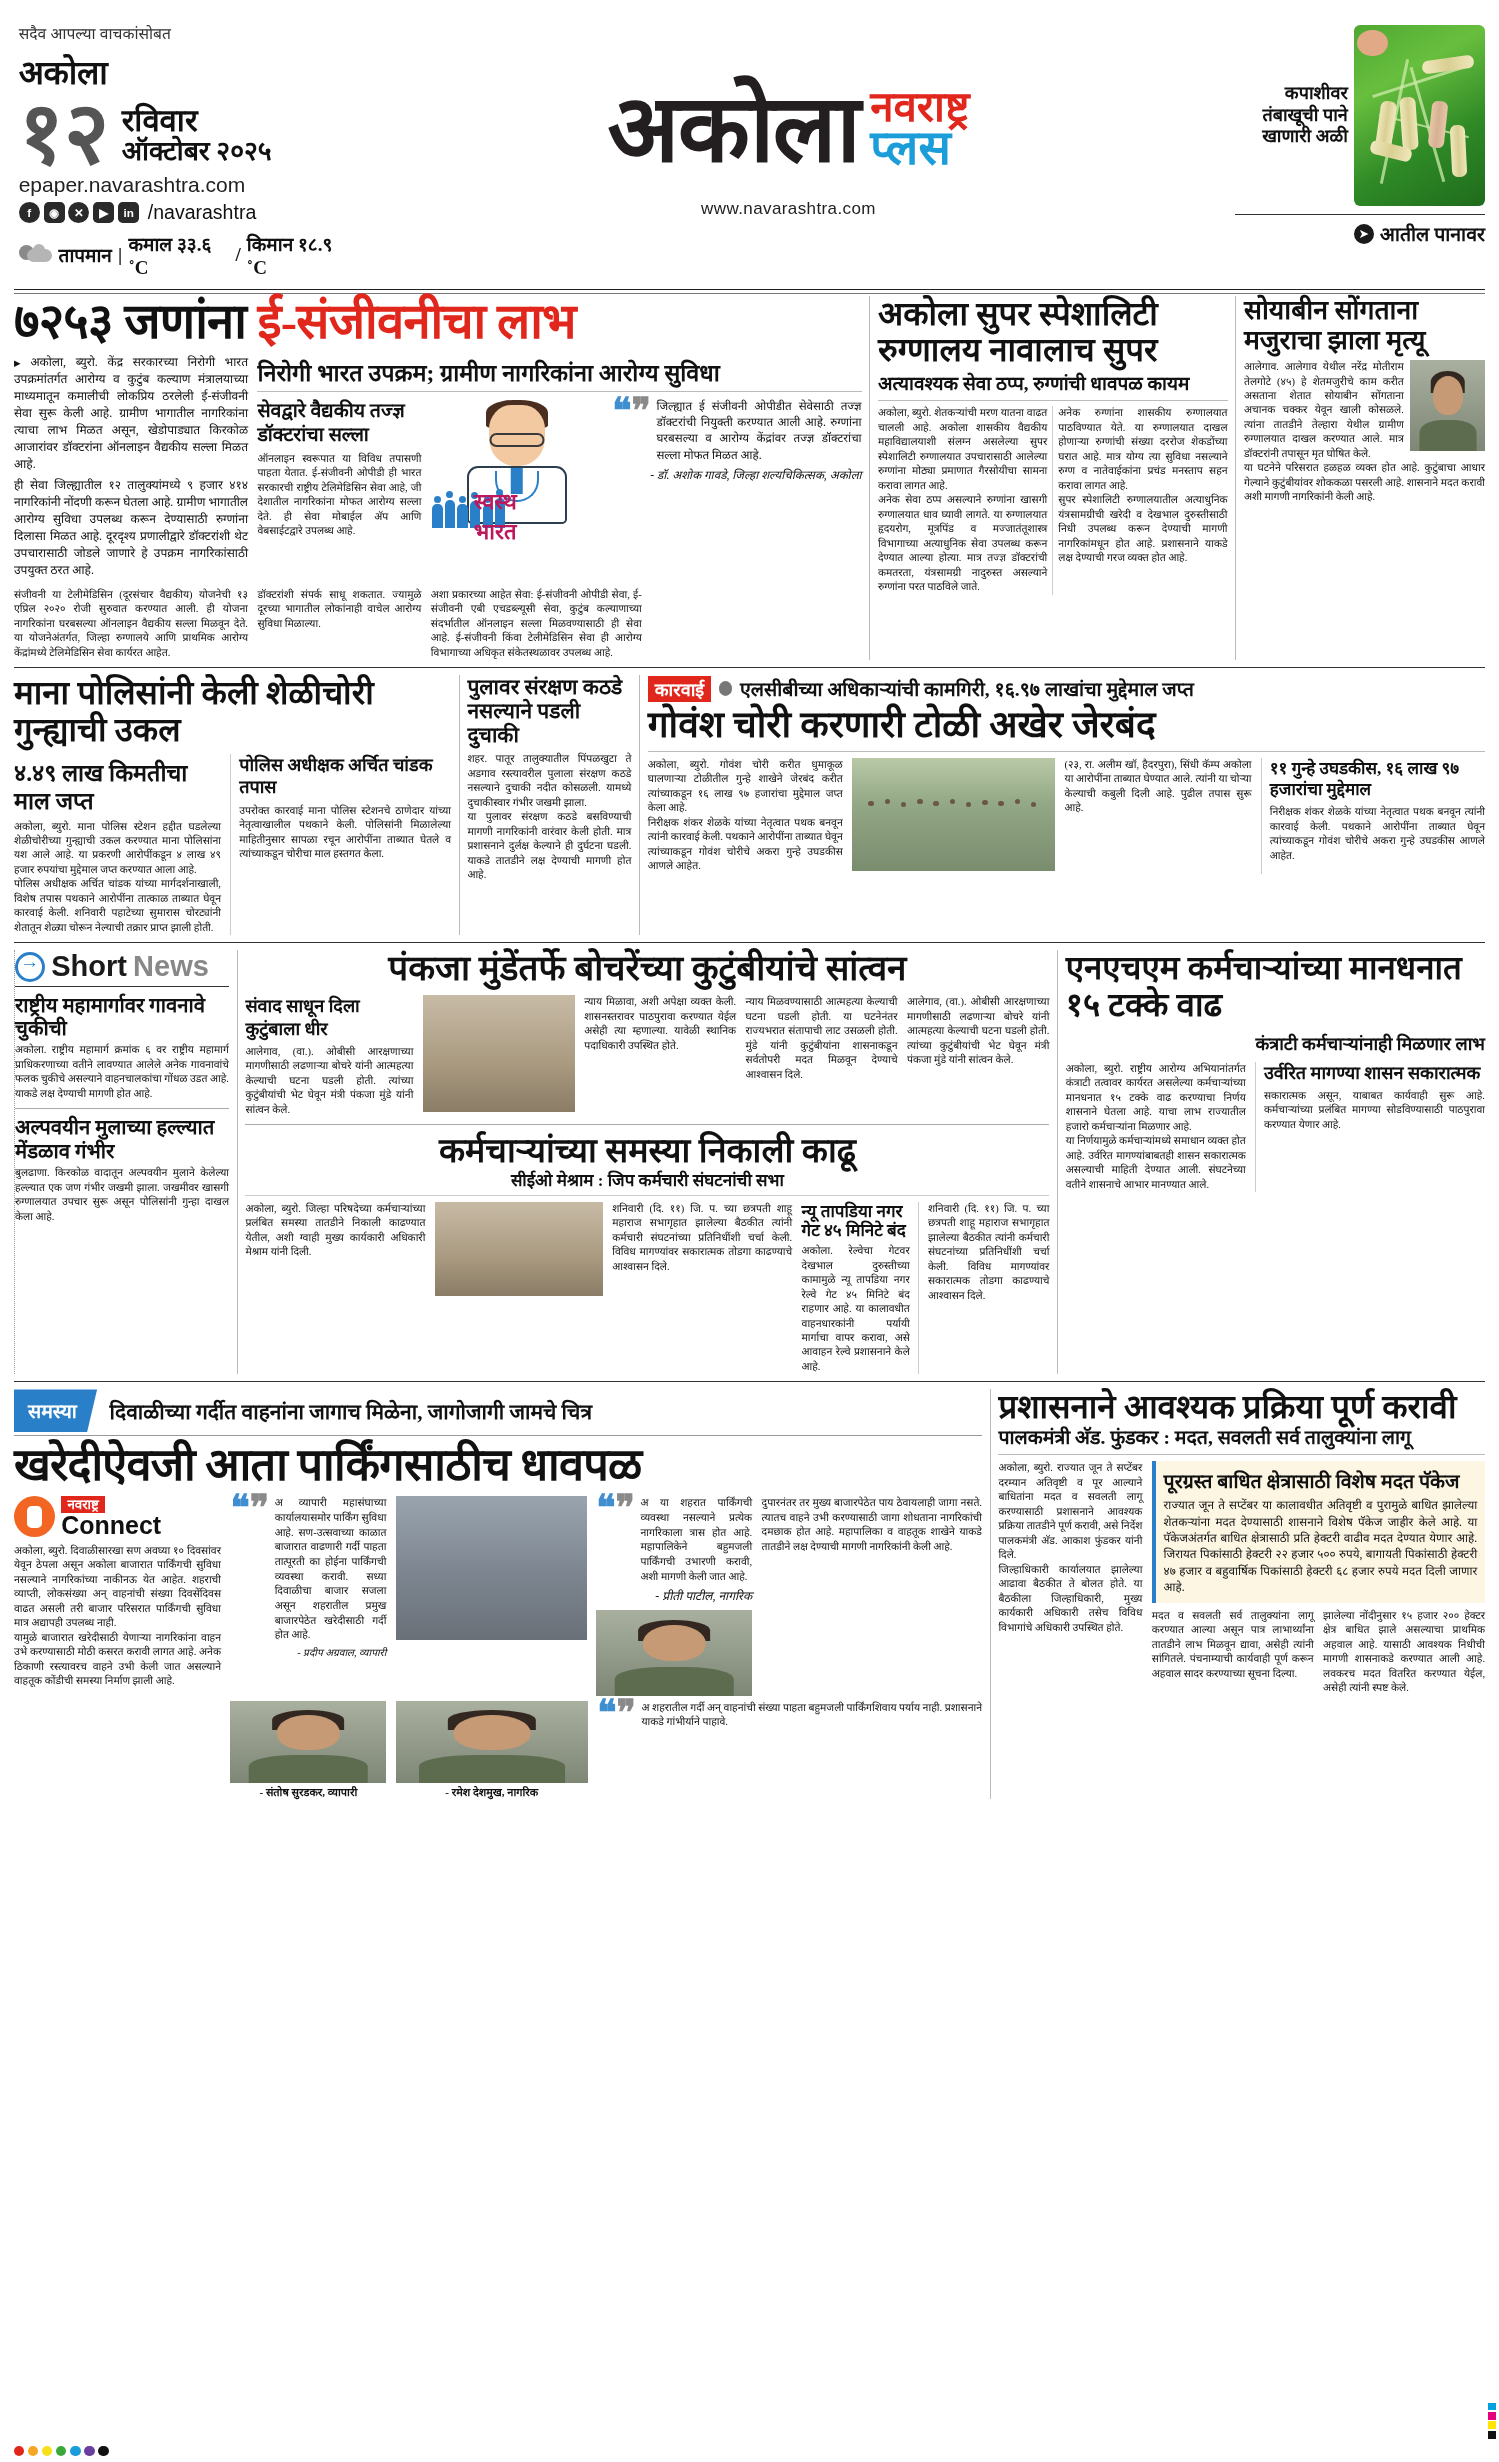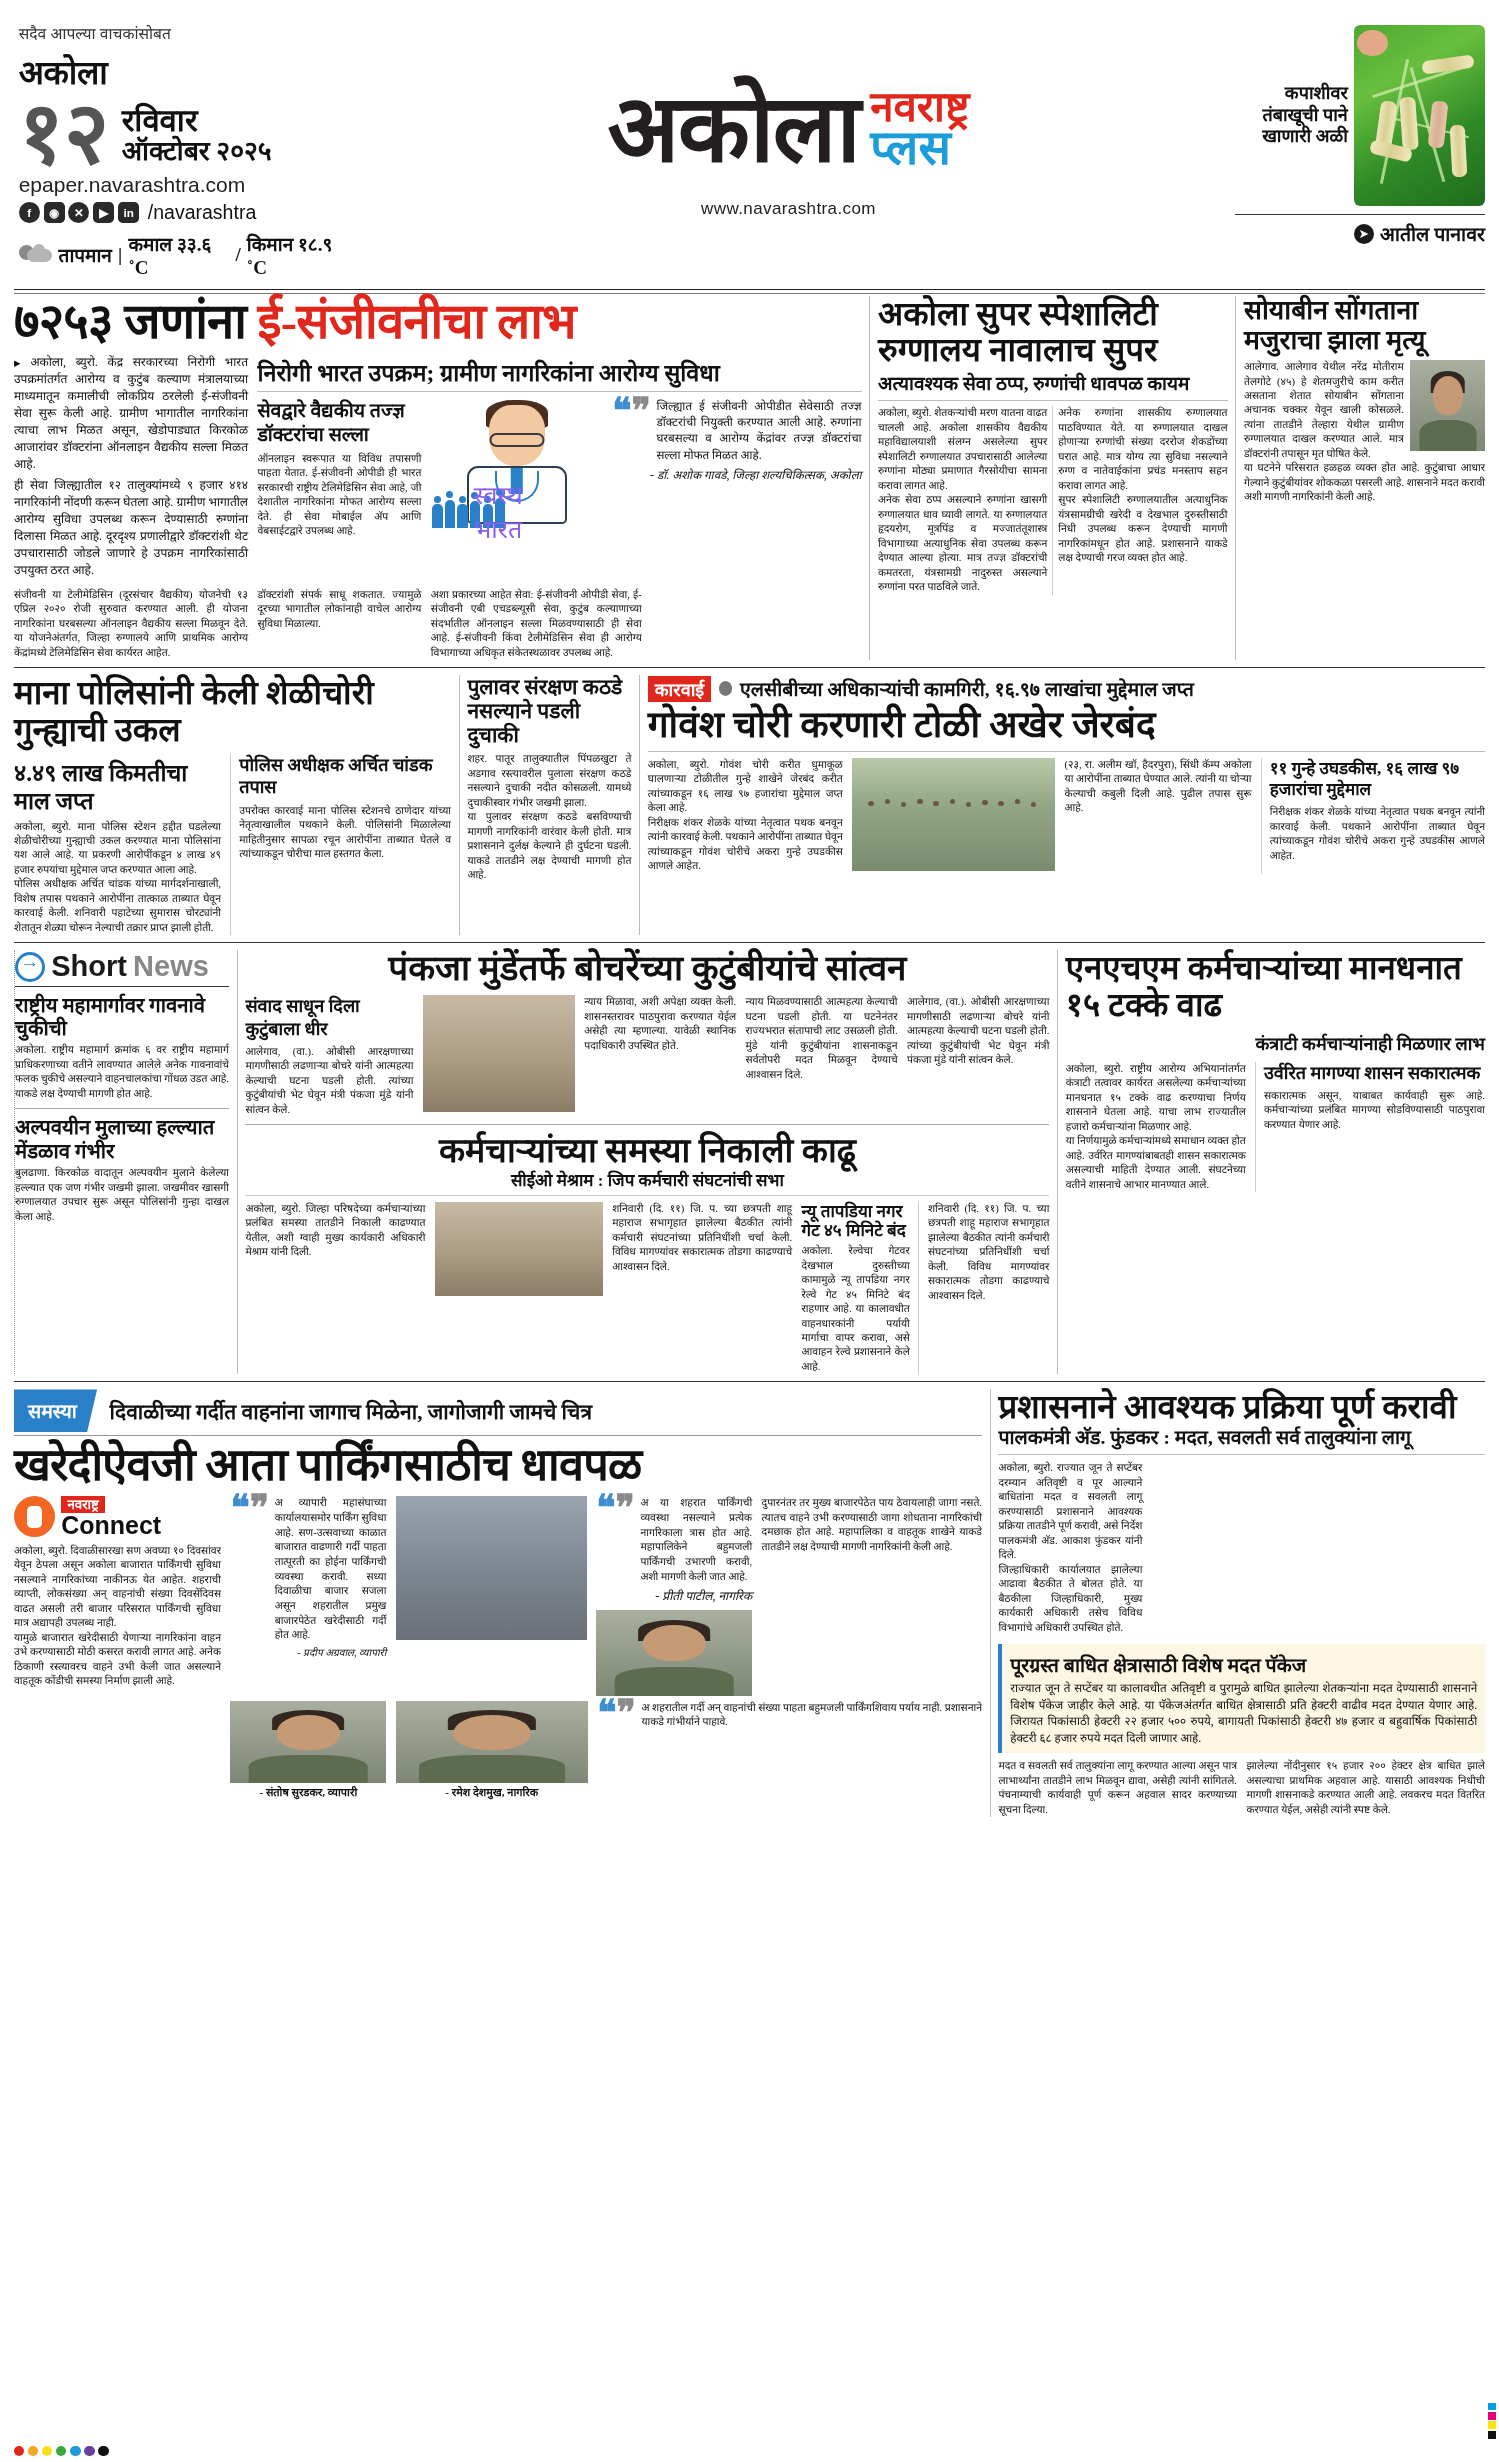--- a/index.html
+++ b/index.html
@@ -121,21 +121,21 @@
 
   .dotted-v { border-left: 1.6px dotted #999; }
 
   .illus { width: 100%; height: 148px; position: relative; }
   .doc-head { position: absolute; left: 50%; top: 6.2px; transform: translateX(-50%); width: 56px; height: 61px; border-radius: 40% 40% 46% 46%; background: #f2c9a0; }
   .doc-hair { position: absolute; left: 50%; top: 1.6px; transform: translateX(-50%); width: 62px; height: 28px; border-radius: 45% 45% 10% 10%; background: #4a2f21; }
   .doc-glass { position: absolute; left: 50%; top: 34px; transform: translateX(-50%); width: 55px; height: 14px; border: 2.3px solid #3a3a3a; border-radius: 7px; }
   .doc-coat { position: absolute; left: 50%; top: 67px; transform: translateX(-50%); width: 100px; height: 58px; background: #fff; border: 2.3px solid #2c3e50; border-radius: 11px 11px 4.7px 4.7px; }
   .doc-tie { position: absolute; left: 50%; top: 69px; transform: translateX(-50%); width: 12.5px; height: 26.6px; background: #2a7fc9; }
   .doc-steth { position: absolute; left: 50%; top: 72px; transform: translateX(-50%); width: 44px; height: 31px; border: 2.3px solid #2a7fc9; border-top: none; border-radius: 0 0 22px 22px; }
-  .swasth { position: absolute; bottom: 1.6px; left: 50%; transform: translateX(-50%); font-size: 25px; font-weight: normal; color: #8b5cf6; }
+  .swasth { position: absolute; bottom: 1.6px; left: 50%; transform: translateX(-50%); font-size: 22px; font-weight: bold; color: #be185d; }
   .crowd { position: absolute; bottom: 19px; left: 0; width: 46%; height: 47px; }
   .crowd i { position: absolute; bottom: 0; width: 10.2px; height: 23.4px; background: #2a7fc9; border-radius: 4.7px 4.7px 0 0; }
   .crowd i:after { content: ""; position: absolute; left: 1.6px; top: -8.6px; width: 7px; height: 7px; border-radius: 50%; background: #2a7fc9; }
 
   .pkgbox { background: #fdf6e3; border-left: 4.7px solid #2a7fc9; padding: 6.2px 7.8px; }
   .pkgbox h4 { font-size: 19.5px; font-weight: bold; margin-bottom: 3.9px; }
   .pkgbox p { font-size: 11.7px; line-height: 1.4; text-align: justify; }
 
   .cmyk { position: absolute; right: 3.1px; bottom: 23.4px; display: flex; flex-direction: column; gap: 1.6px; }
   .cmyk i { width: 7.8px; height: 7.8px; display: block; }
@@ -553,21 +553,21 @@
           </div>
         </div>
       </div>
     </div>
 
     <div class="vline"></div>
 
     <div style="flex:1;">
       <h2 class="head-l" style="font-size:33px;">प्रशासनाने आवश्यक प्रक्रिया पूर्ण करावी</h2>
       <div class="subhead2" style="font-size:19.5px; border-bottom:0.8px solid #bbb; padding-bottom:3.9px;">पालकमंत्री अ‍ॅड. फुंडकर : मदत, सवलती सर्व तालुक्यांना लागू</div>
-      <div style="display:flex; gap:9.4px; margin-top:6.2px;flex-direction:column;">
+      <div style="display:flex; gap:9.4px; margin-top:6.2px;">
         <div style="width:144px;">
           <p class="tiny first">अकोला, ब्युरो. राज्यात जून ते सप्टेंबर दरम्यान अतिवृष्टी व पूर आल्याने बाधितांना मदत व सवलती लागू करण्यासाठी प्रशासनाने आवश्यक प्रक्रिया तातडीने पूर्ण करावी, असे निर्देश पालकमंत्री अ‍ॅड. आकाश फुंडकर यांनी दिले.</p>
           <p class="tiny">जिल्हाधिकारी कार्यालयात झालेल्या आढावा बैठकीत ते बोलत होते. या बैठकीला जिल्हाधिकारी, मुख्य कार्यकारी अधिकारी तसेच विविध विभागांचे अधिकारी उपस्थित होते.</p>
         </div>
         <div style="flex:1;">
           <div class="pkgbox">
             <h4>पूरग्रस्त बाधित क्षेत्रासाठी विशेष मदत पॅकेज</h4>
             <p>राज्यात जून ते सप्टेंबर या कालावधीत अतिवृष्टी व पुरामुळे बाधित झालेल्या शेतकऱ्यांना मदत देण्यासाठी शासनाने विशेष पॅकेज जाहीर केले आहे. या पॅकेजअंतर्गत बाधित क्षेत्रासाठी प्रति हेक्टरी वाढीव मदत देण्यात येणार आहे. जिरायत पिकांसाठी हेक्टरी २२ हजार ५०० रुपये, बागायती पिकांसाठी हेक्टरी ४७ हजार व बहुवार्षिक पिकांसाठी हेक्टरी ६८ हजार रुपये मदत दिली जाणार आहे.</p>
           </div>
           <div style="display:flex; gap:9.4px; margin-top:6.2px;">

